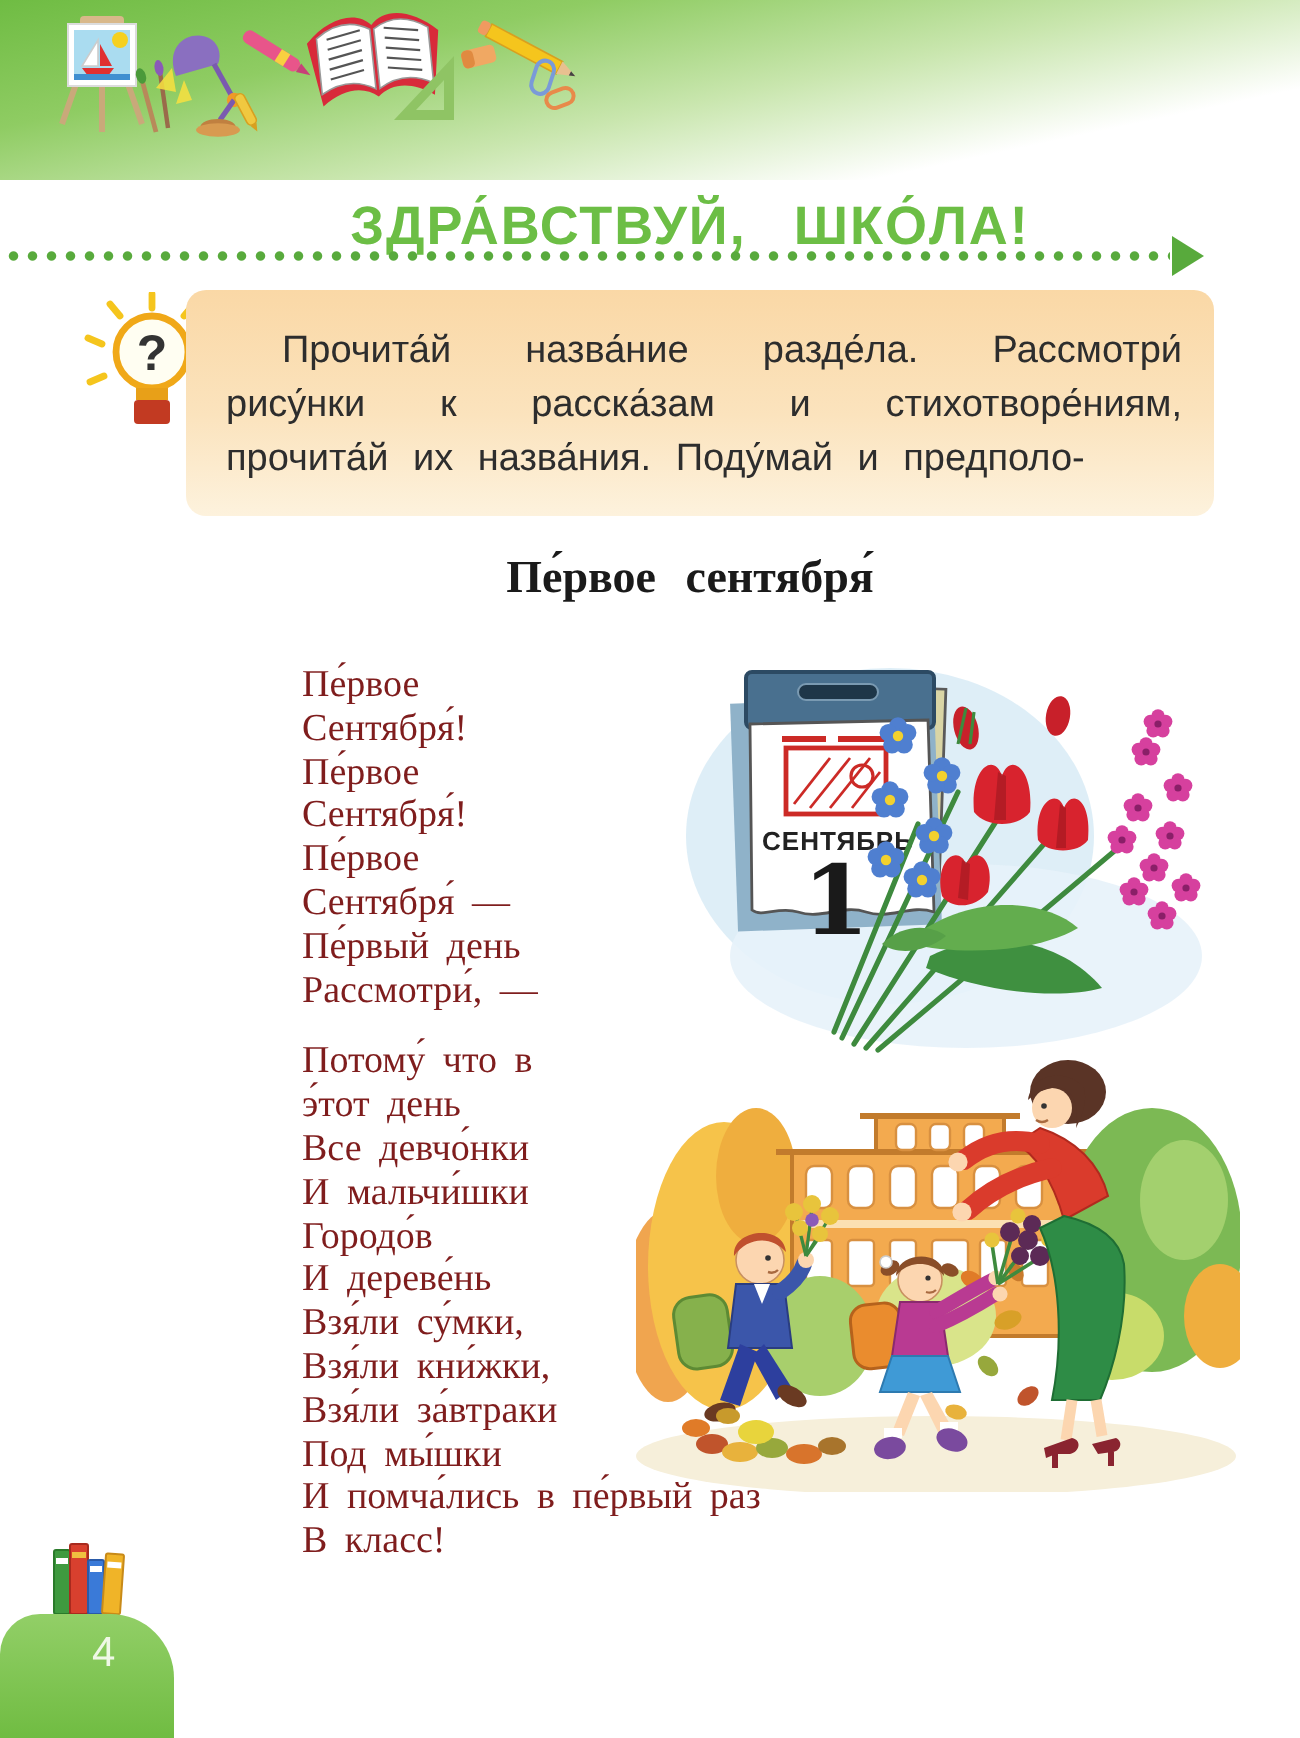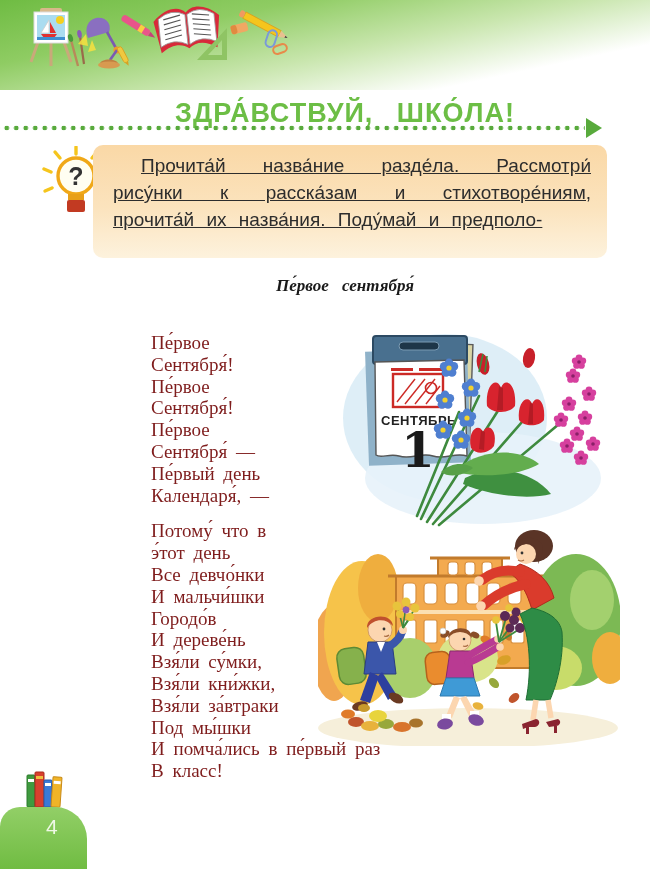--- a/index.html
+++ b/index.html
@@ -28,32 +28,32 @@
   }
   .dotted-arrow{
     position:absolute;left:586px;top:118px;width:0;height:0;
     border-left:16px solid #58aa3c;border-top:10px solid transparent;border-bottom:10px solid transparent;
   }
   
   .task-box{
     position:absolute;left:93px;top:145px;width:514px;height:113px;
     border-radius:10px;
     background:linear-gradient(180deg,#fad8a6 0%,#fbe3bd 55%,#fdf2dd 100%);
-    box-sizing:border-box;padding:7px 16px 0 20px;
-    font-size:19px;line-height:27px;color:#2d2d2d;text-decoration:underline;
+    box-sizing:border-box;padding:17px 16px 0 20px;
+    font-size:19px;line-height:27px;color:#2d2d2d;
   }
   .box-line{text-align:justify;text-align-last:justify;}
   .box-line:first-child{text-indent:28px;}
   .box-line:last-child{text-align-last:left;word-spacing:7px;}
   .bulb{position:absolute;left:42px;top:146px;}
   
   .poem-title{
     position:absolute;left:40px;right:0;top:276px;
     text-align:center;font-family:"Liberation Serif",serif;
-    font-size:17px;font-weight:bold;color:#1a1a1a;word-spacing:9px;font-style:italic;
+    font-size:23px;font-weight:bold;color:#1a1a1a;word-spacing:9px;
   }
   .poem-author{
     position:absolute;right:65px;top:305px;
     font-family:"Liberation Serif",serif;font-size:20px;color:#1a1a1a;word-spacing:7px;
   }
   .poem{
     position:absolute;left:151px;top:332px;
     font-family:"Liberation Serif",serif;font-size:19px;line-height:21.8px;
     color:#7f1d1d;
   }
@@ -196,21 +196,21 @@
 
   <div class="poem">
     <div class="stanza">
         <div class="poem-line">Пе́рвое</div>
         <div class="poem-line">Сентября́!</div>
         <div class="poem-line">Пе́рвое</div>
         <div class="poem-line">Сентября́!</div>
         <div class="poem-line">Пе́рвое</div>
         <div class="poem-line">Сентября́ —</div>
         <div class="poem-line">Пе́рвый день</div>
-        <div class="poem-line">Календаря́, —</div>
+        <div class="poem-line">Рассмотри́, —</div>
       </div>
     <div class="stanza stanza2">
         <div class="poem-line">Потому́ что в</div>
         <div class="poem-line">э́тот день</div>
         <div class="poem-line">Все девчо́нки</div>
         <div class="poem-line">И мальчи́шки</div>
         <div class="poem-line">Городо́в</div>
         <div class="poem-line">И дереве́нь</div>
         <div class="poem-line">Взя́ли су́мки,</div>
         <div class="poem-line">Взя́ли кни́жки,</div>

